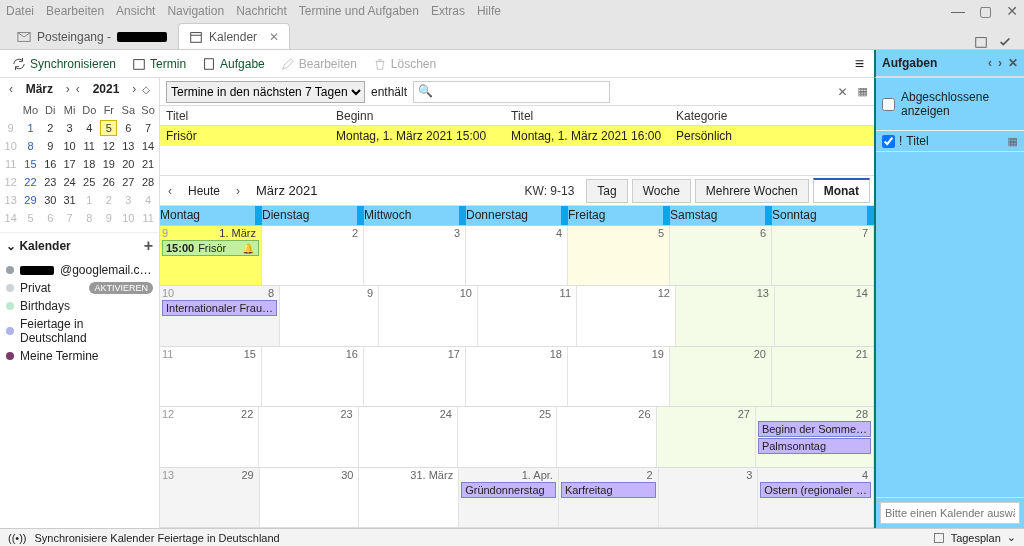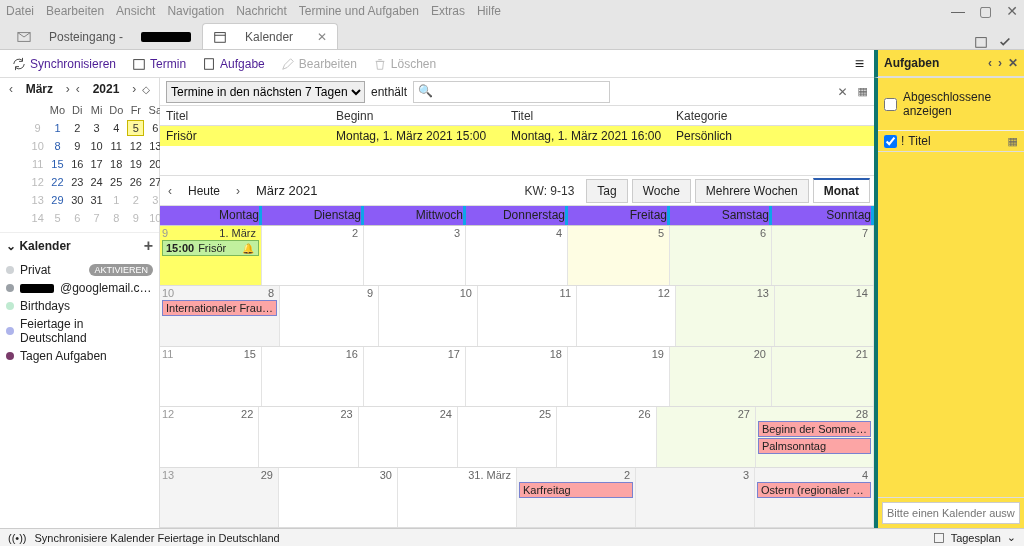--- a/index.html
+++ b/index.html
@@ -5,42 +5,42 @@
 * { box-sizing: border-box; margin: 0; padding: 0; font-family: "Segoe UI", Tahoma, sans-serif; }
 body { width: 1024px; height: 546px; overflow: hidden; background: #f0f0f0; font-size: 12px; color: #222; }
 
 
 .menubar { height: 22px; background: #e6e6e6; display: flex; align-items: center; padding: 0 6px; color: #888; gap: 12px; }
 .menubar span { cursor: default; }
 .window-controls { margin-left: auto; display: flex; gap: 14px; color: #666; font-size: 14px; }
 
 
 .tabstrip { height: 28px; background: #e6e6e6; display: flex; align-items: flex-end; padding-left: 6px; border-bottom: 1px solid #ccc; }
-.tab { height: 26px; padding: 0 10px; display: flex; align-items: center; gap: 18px; border: 1px solid transparent; border-bottom: none; font-size: 12px; color: #555; }
+.tab { height: 26px; padding: 0 10px; display: flex; align-items: center; gap: 6px; border: 1px solid transparent; border-bottom: none; font-size: 12px; color: #555; }
 .tab.active { background: #fff; border-color: #ccc; border-radius: 4px 4px 0 0; }
 .tab svg { width: 14px; height: 14px; }
 .tab .close { margin-left: 6px; color: #888; }
 .tabstrip-right { margin-left: auto; display: flex; gap: 10px; padding-right: 12px; align-items: center; }
 
 
 .toolbar { height: 28px; background: #fff; display: flex; align-items: center; padding: 0 6px; border-bottom: 1px solid #ddd; gap: 4px; }
-.tbtn { display: flex; align-items: center; gap: 4px; padding: 3px 6px; color: #4c1d95; }
+.tbtn { display: flex; align-items: center; gap: 4px; padding: 3px 6px; color: #14532d; }
 .tbtn.disabled { color: #aaa; }
 .tbtn svg { width: 14px; height: 14px; }
 .toolbar-right { margin-left: auto; display: flex; align-items: center; gap: 8px; padding-right: 4px; }
 
 
 .main { display: flex; height: calc(546px - 22px - 28px - 28px - 18px); }
 
 
 .sidebar { width: 160px; background: #fff; border-right: 1px solid #ddd; display: flex; flex-direction: column; }
 .mini-header { display: flex; align-items: center; height: 22px; padding: 0 6px; }
 .mini-header .nav { cursor: pointer; padding: 0 3px; color: #555; }
 .mini-header .label { flex: 1; text-align: center; font-weight: 600; }
-.minical { width: 100%; font-size: 11px; margin-left: 27px; }
+.minical { width: 100%; font-size: 11px; }
 .minical th, .minical td { text-align: center; height: 16px; width: 20px; color: #333; }
 .minical th { color: #555; font-weight: normal; }
 .minical td.today { background: #fffa9e; border: 1px solid #c9b800; }
 .minical td.other { color: #bbb; }
 .minical td.weeknum { color: #bbb; }
 .minical td.blue { color: #2a5db0; }
 .cal-section-header { display: flex; align-items: center; padding: 4px 6px; font-weight: 600; border-top: 1px solid #eee; margin-top: 4px; }
 .cal-section-header .add { margin-left: auto; font-size: 16px; color: #555; }
 .cal-list { padding: 2px 0 8px 0; }
 .cal-item { display: flex; align-items: center; padding: 2px 6px; gap: 6px; font-size: 12px; }
@@ -74,35 +74,35 @@
 .calnav .heute { padding: 2px 8px; }
 .calnav .monthlabel { padding: 0 8px; font-size: 13px; }
 .calnav .spacer { flex: 1; }
 .calnav .kw { padding: 0 8px; color: #333; }
 .viewbtn { padding: 4px 10px; border: 1px solid #ccc; background: #f2f2f2; font-size: 12px; }
 .viewbtn.active { background: #fff; border-top: 2px solid #2a5db0; font-weight: 600; }
 
 
 .calgrid { flex: 1; display: flex; flex-direction: column; }
 .dayhead { display: flex; height: 20px; border-bottom: 1px solid #ccc; }
-.dayhead > div { flex: 1; text-align: right; font-size: 12px; border-right: 3px solid #0ea5e9; padding-top: 2px; background: #8b5cf6; }
+.dayhead > div { flex: 1; text-align: left; font-size: 12px; border-right: 7px solid #0ea5e9; padding-top: 2px; background: #7dd3fc; }
 .weekrow { display: flex; flex: 1; border-bottom: 1px solid #ddd; }
 .daycell { flex: 1; border-right: 1px solid #e3e3e3; position: relative; font-size: 11px; padding: 1px 2px; background: #fff; }
 .daycell.past { background: #f4f4f4; color: #888; }
 .daycell.shade1 { background: #fefde3; }
 .daycell.shade2 { background: #f4fbe7; }
 .daycell.ylw { background: #ffff66; }
 .daycell .num { display: block; text-align: right; padding-right: 3px; color: #666; }
 .daycell.ylw .num { color: #333; }
 .event-chip { background: #c1f09e; border: 1px solid #7bb85a; font-size: 11px; padding: 1px 3px; margin-top: 1px; display: flex; gap: 4px; align-items: center; overflow: hidden; white-space: nowrap; }
-.event-chip.hol { background: #fca5a5; border-color: #7a82d0; color: #222; }
+.event-chip.hol { background: #c4b5fd; border-color: #7a82d0; color: #222; }
 .bell { margin-left: auto; font-size: 10px; }
 
 
-.taskpane { width: 150px; background: #fde047; border-left: 4px solid #0f766e; display: flex; flex-direction: column; }
+.taskpane { width: 150px; background: #7dd3fc; border-left: 2px solid #0f766e; display: flex; flex-direction: column; }
 .taskhead { display: flex; align-items: center; height: 28px; padding: 0 6px; border-bottom: 1px solid #ddd; font-weight: 600; }
 .taskhead .icons { margin-left: auto; display: flex; gap: 6px; color: #555; }
 .taskopt { display: flex; align-items: center; gap: 6px; padding: 12px 6px; border-bottom: 1px solid #eee; }
 .taskcols { display: flex; align-items: center; padding: 3px 6px; border-bottom: 1px solid #ddd; }
 .taskcols .tt { flex: 1; }
 .taskfoot { margin-top: auto; border-top: 1px solid #ddd; padding: 4px; }
 .taskfoot input { width: 100%; height: 22px; border: 1px solid #ccc; padding: 0 4px; font-size: 11px; color: #888; }
 
 
 .statusbar { height: 18px; background: #f3f3f3; border-top: 1px solid #ccc; display: flex; align-items: center; padding: 0 8px; font-size: 11px; gap: 8px; }
@@ -292,40 +292,40 @@
         </tbody>
       </table>
 
     <div class="cal-section-header">
       <span>⌄</span>&nbsp;
       <span>Kalender</span>
       <span class="add">+</span>
     </div>
     <div class="cal-list" id="cal-list">
         <div class="cal-item">
+          <span class="cal-dot" style="background:#9aa0a6"></span>
+          <span class="redact" style="width:34px;height:9px"></span>
+          <span>@googlemail.c…</span>
+        </div>
+        <div class="cal-item">
           <span class="cal-dot" style="background:#cfd3d6"></span>
           <span>Privat</span>
           <span class="badge">AKTIVIEREN</span>
         </div>
         <div class="cal-item">
-          <span class="cal-dot" style="background:#9aa0a6"></span>
-          <span class="redact" style="width:34px;height:9px"></span>
-          <span>@googlemail.c…</span>
-        </div>
-        <div class="cal-item">
           <span class="cal-dot" style="background:#bfead1"></span>
           <span>Birthdays</span>
         </div>
         <div class="cal-item">
           <span class="cal-dot" style="background:#aeb4eb"></span>
           <span>Feiertage in Deutschland</span>
         </div>
         <div class="cal-item">
           <span class="cal-dot" style="background:#7a3b6a"></span>
-          <span>Tagen Aufgaben</span>
+          <span>Meine Termine</span>
         </div>
       </div>
   </div>
 
   <div class="center">
     <div class="filter-row">
       <select>
         <option>Termine in den nächsten 7 Tagen</option>
       </select>
       <span>enthält</span>
@@ -486,20 +486,26 @@
           <div class="daycell past">
             <span class="num"><span style="float:left;color:#999">13</span>29</span>
           </div>
           <div class="daycell ">
             <span class="num">30</span>
           </div>
           <div class="daycell ">
             <span class="num">31. März</span>
           </div>
           <div class="daycell past">
+            <span class="num">1. Apr.</span>
+            <div class="event-chip hol">
+              <span>Gründonnerstag</span>
+            </div>
+          </div>
+          <div class="daycell past">
             <span class="num">2</span>
             <div class="event-chip hol">
               <span>Karfreitag</span>
             </div>
           </div>
           <div class="daycell past">
             <span class="num">3</span>
           </div>
           <div class="daycell past">
             <span class="num">4</span>

